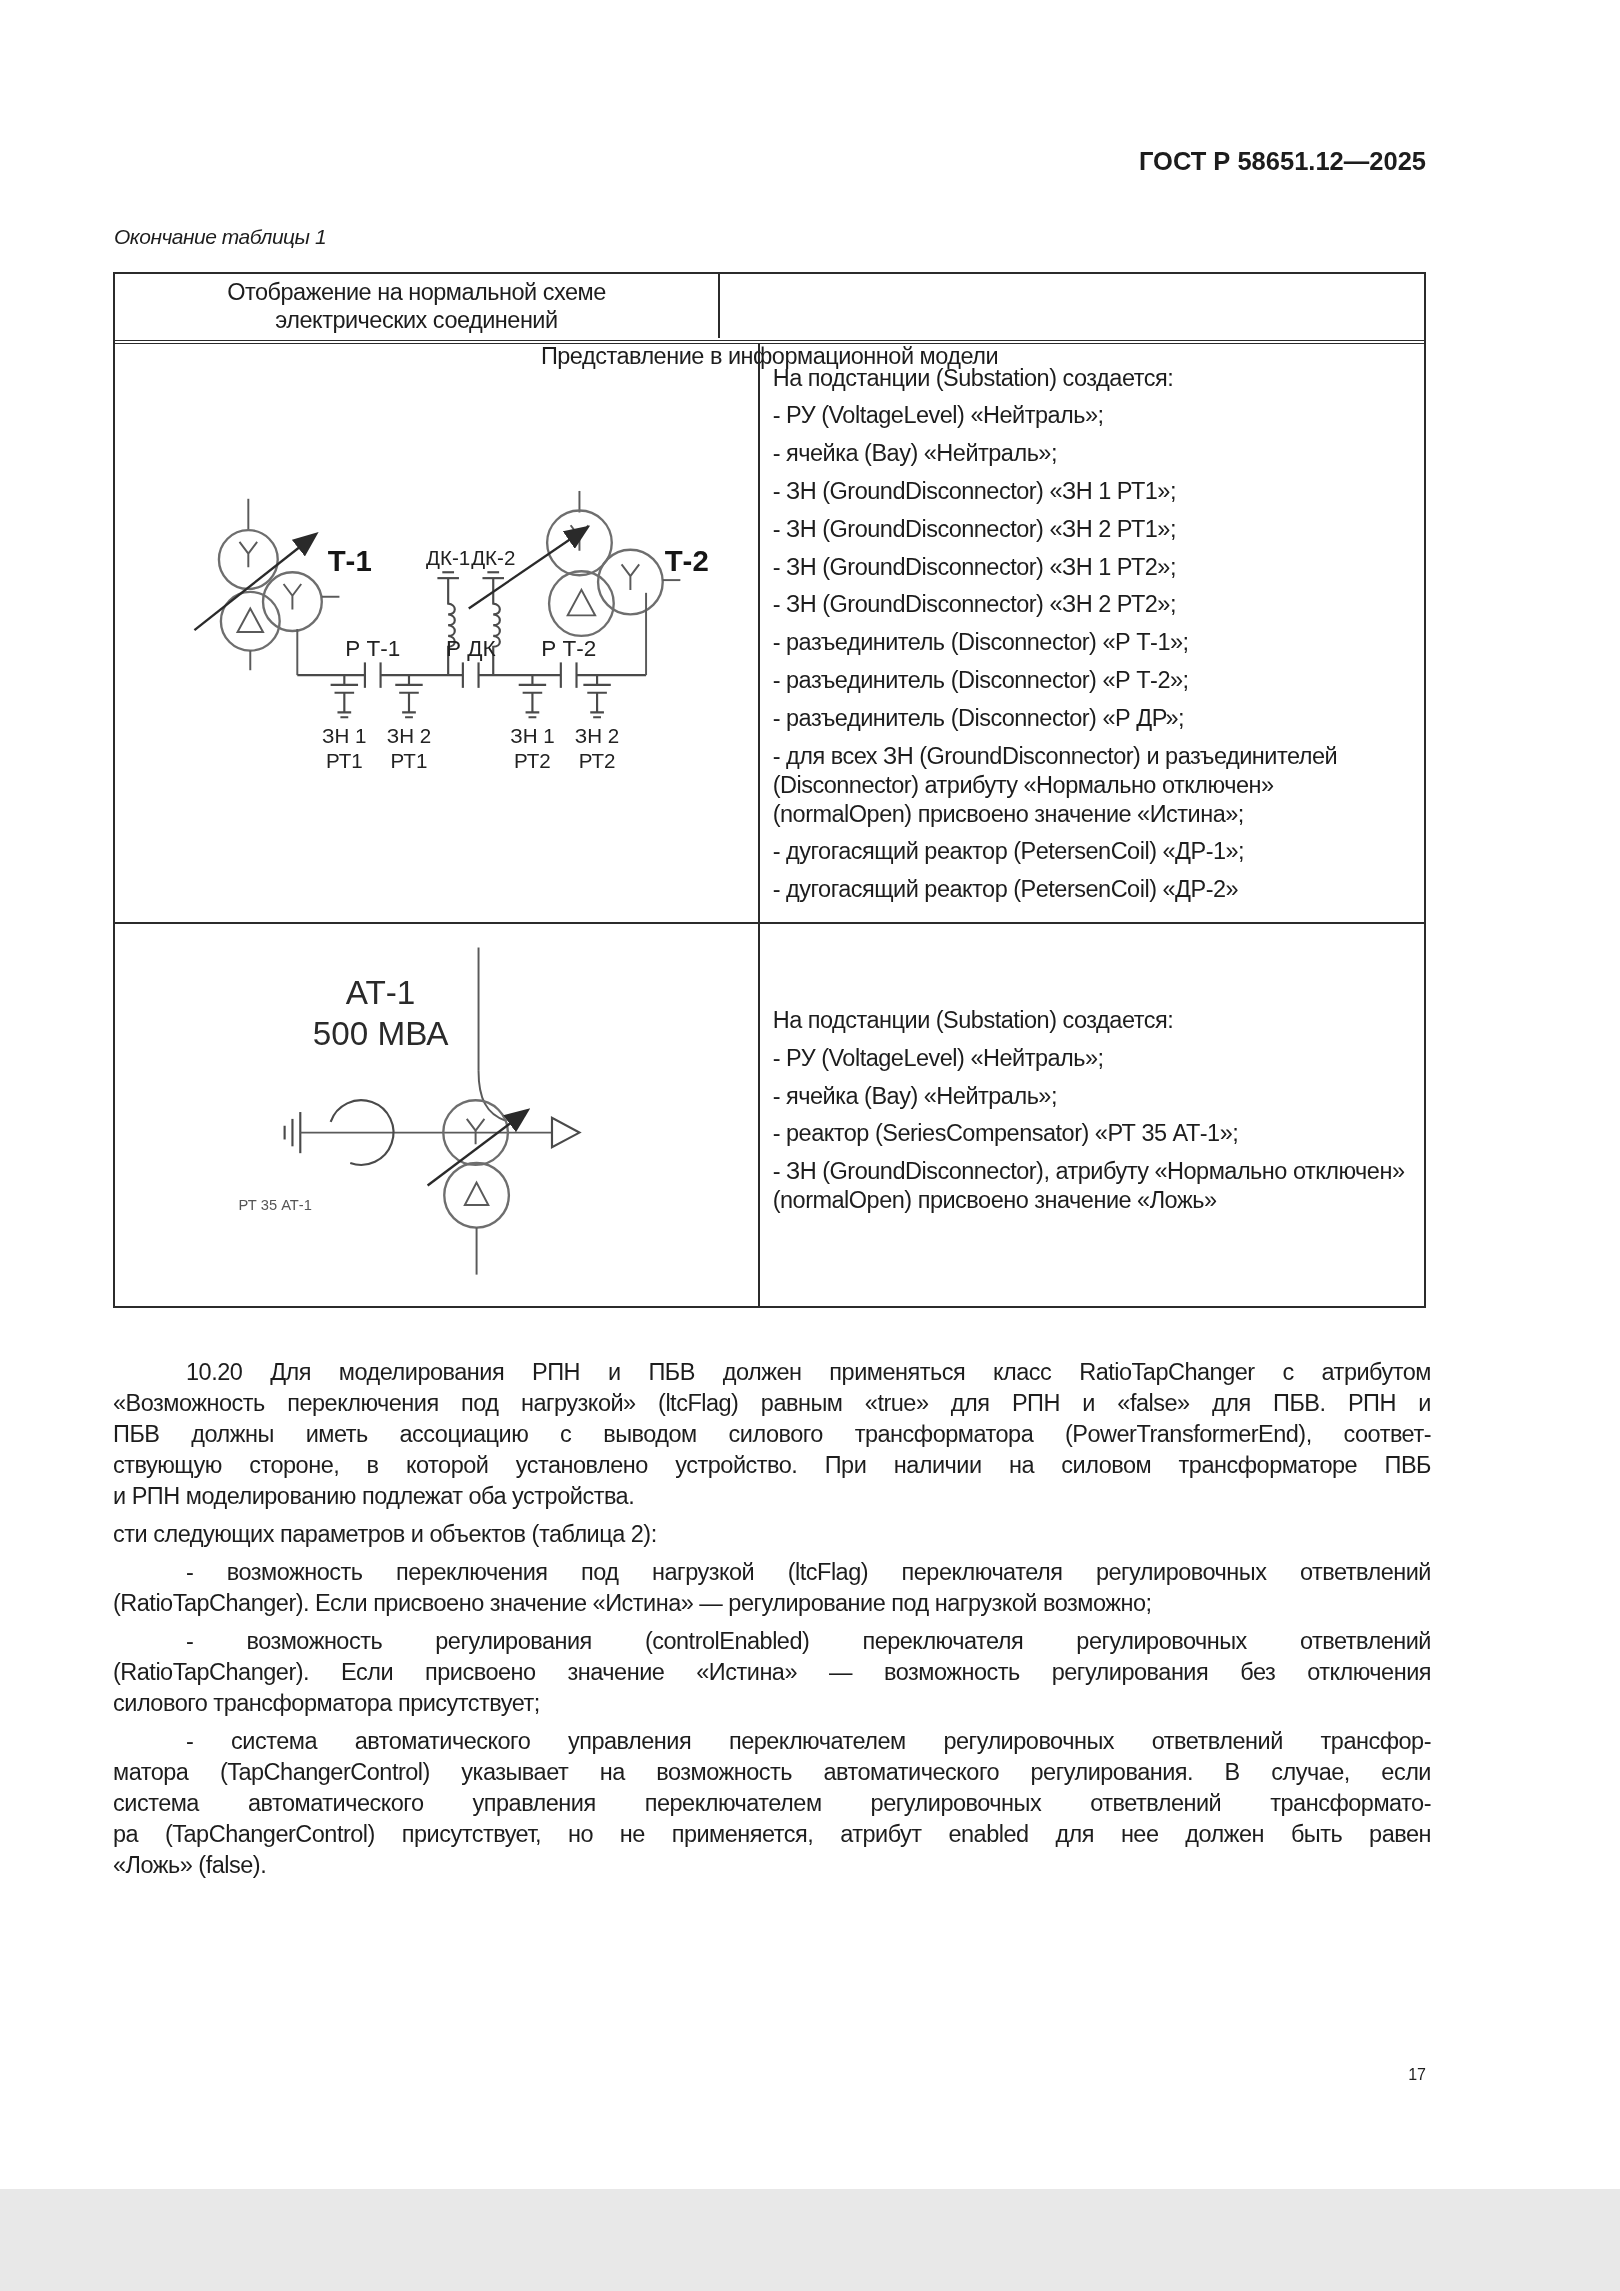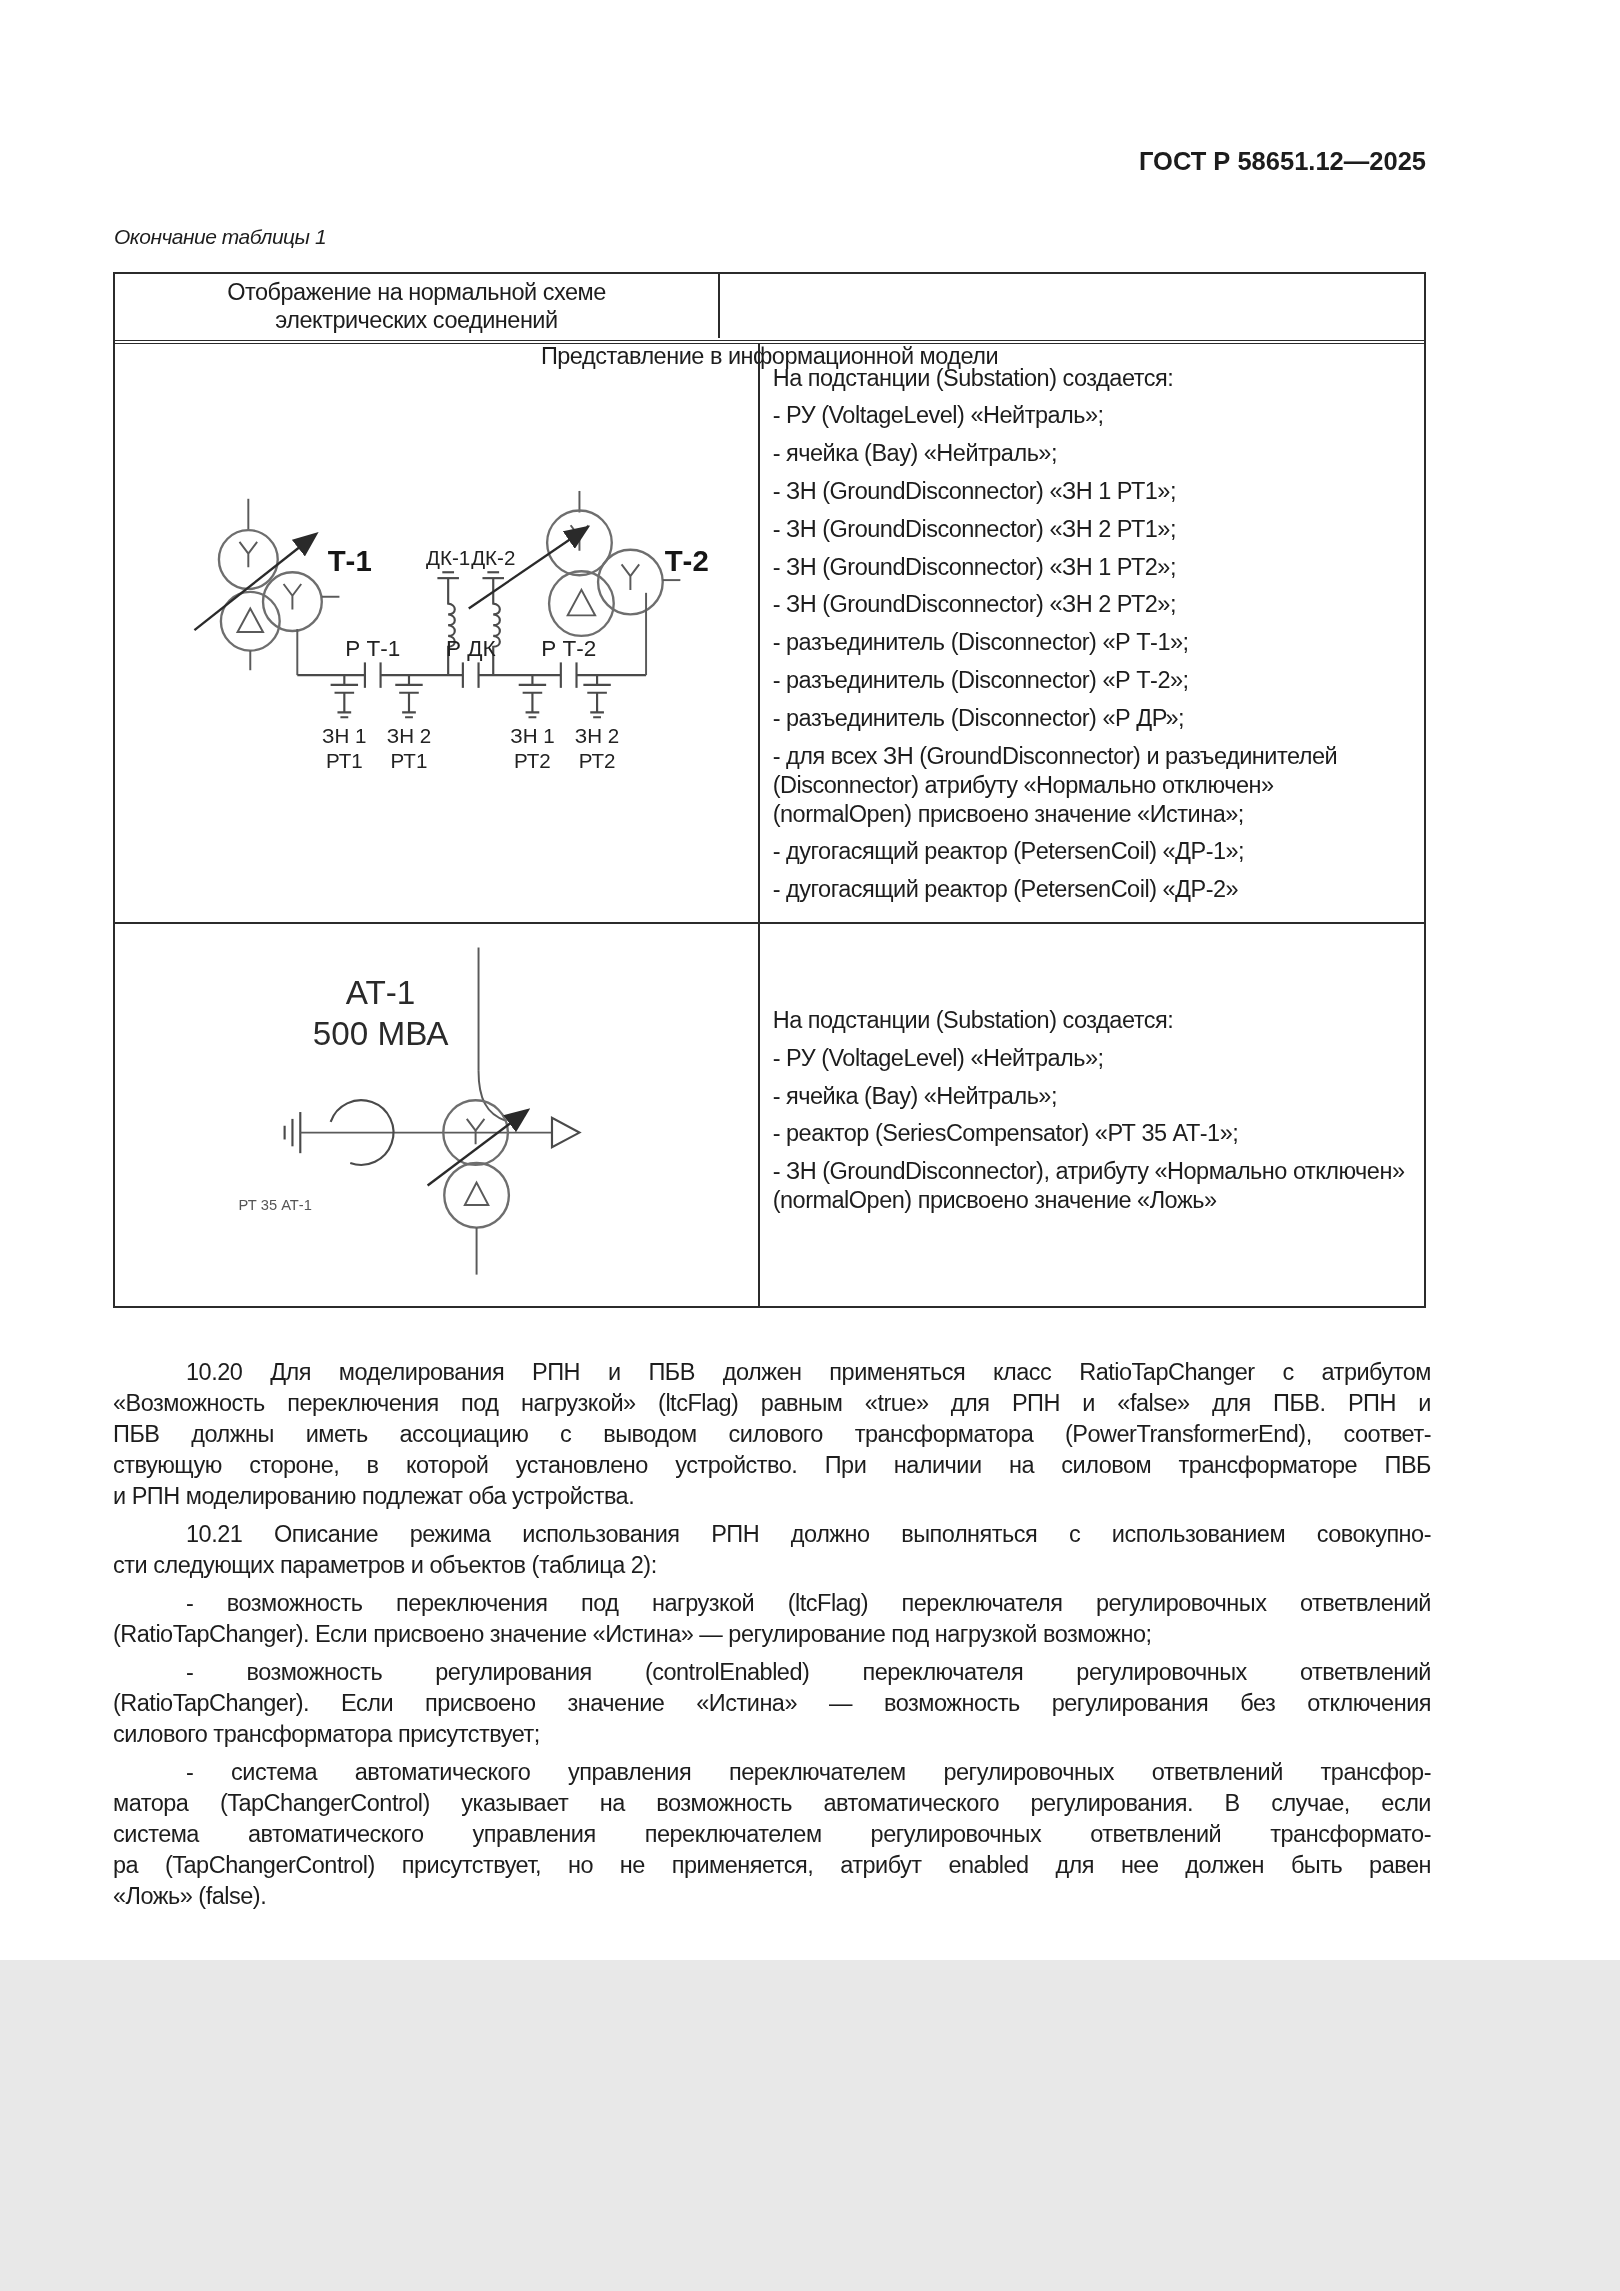--- a/index.html
+++ b/index.html
@@ -1,17 +1,17 @@
 <!DOCTYPE html>
 <html><head>
 <meta charset="utf-8">
 <style>
   html,body{margin:0;padding:0;background:#e8e8e8;}
   .page{
-    position:relative; width:1620px; height:1960px; background:#ffffff;
+    position:relative; width:1620px; height:2189px; background:#ffffff;
     font-family:"Liberation Sans", sans-serif; color:#1d1d1d;
     letter-spacing:-0.5px; overflow:hidden; margin:0 auto;
   }
   .doc-number{
     position:absolute; top:147px; right:194px;
     font-size:25.5px; font-weight:bold; letter-spacing:0;
   }
   .table-caption{
     position:absolute; left:114px; top:225px;
     font-size:21px; font-style:italic;
@@ -242,21 +242,20 @@
 
   <div class="body-text">
     <div class="para">
         <div class="bline ind">10.20 Для моделирования РПН и ПБВ должен применяться класс RatioTapChanger с атрибутом</div>
         <div class="bline">«Возможность переключения под нагрузкой» (ltcFlag) равным «true» для РПН и «false» для ПБВ. РПН и</div>
         <div class="bline">ПБВ должны иметь ассоциацию с выводом силового трансформатора (PowerTransformerEnd), соответ-</div>
         <div class="bline">ствующую стороне, в которой установлено устройство. При наличии на силовом трансформаторе ПВБ</div>
         <div class="bline last">и РПН моделированию подлежат оба устройства.</div>
       </div>
     <div class="para">
-        <div class="bline ind">10.21 Описание режима использования РПН должно выполняться с использованием совокупно-</div>
         <div class="bline last">сти следующих параметров и объектов (таблица 2):</div>
       </div>
     <div class="para">
         <div class="bline ind">- возможность переключения под нагрузкой (ltcFlag) переключателя регулировочных ответвлений</div>
         <div class="bline last">(RatioTapChanger). Если присвоено значение «Истина» — регулирование под нагрузкой возможно;</div>
       </div>
     <div class="para">
         <div class="bline ind">- возможность регулирования (controlEnabled) переключателя регулировочных ответвлений</div>
         <div class="bline">(RatioTapChanger). Если присвоено значение «Истина» — возможность регулирования без отключения</div>
         <div class="bline last">силового трансформатора присутствует;</div>

